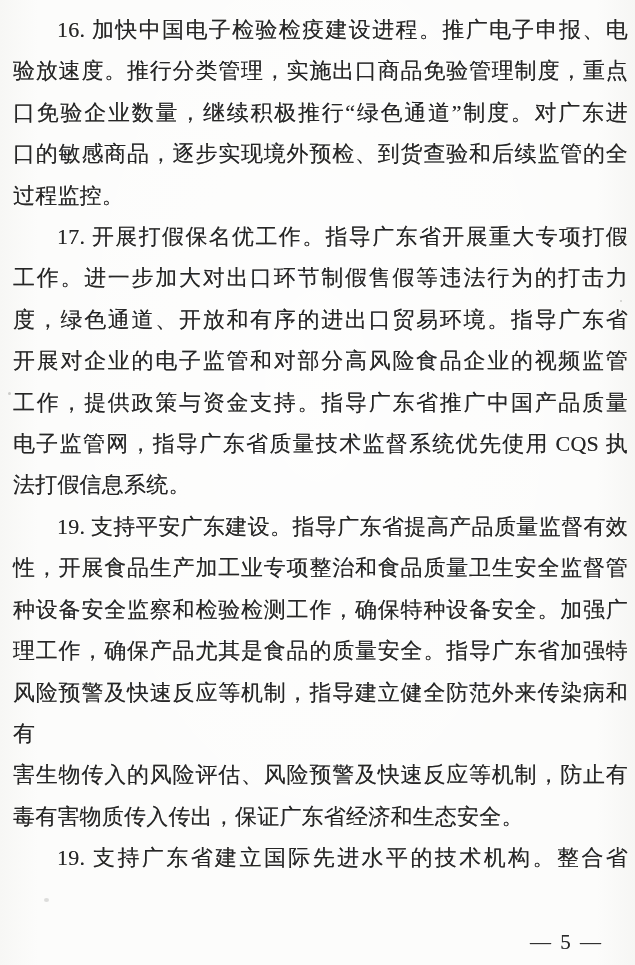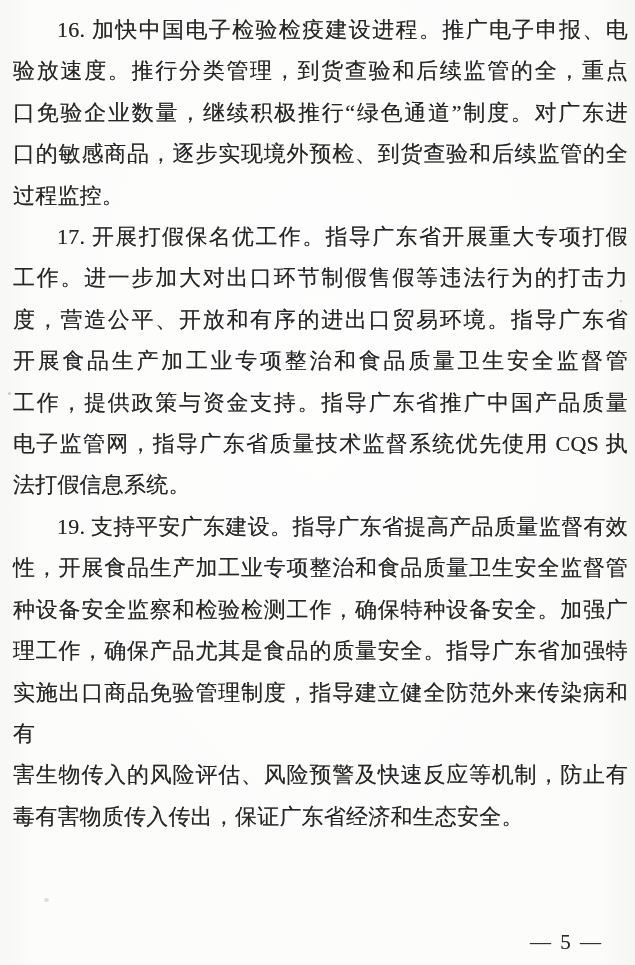--- a/index.html
+++ b/index.html
@@ -69,46 +69,49 @@
 </style>
 </head>
 <body>
 
 <div class="page">
 
   <main class="text-block">
 
     <section class="para">
       <div class="line indent">16. 加快中国电子检验检疫建设进程。推广电子申报、电</div>
-      <div class="line">验放速度。推行分类管理，到货查验和后续监管的全，重点</div>
+      <div class="line">验放速度。推行分类管理，实施出口商品免验管理制度，重点</div>
       <div class="line">口免验企业数量，继续积极推行“绿色通道”制度。对广东进</div>
       <div class="line">口的敏感商品，逐步实现境外预检、到货查验和后续监管的全</div>
       <div class="line last">过程监控。</div>
     </section>
 
     <section class="para">
       <div class="line indent">17. 开展打假保名优工作。指导广东省开展重大专项打假</div>
       <div class="line">工作。进一步加大对出口环节制假售假等违法行为的打击力</div>
-      <div class="line">度，营造公平、开放和有序的进出口贸易环境。指导广东省</div>
-      <div class="line">开展食品生产加工业专项整治和食品质量卫生安全监督管</div>
+      <div class="line">度，绿色通道、开放和有序的进出口贸易环境。指导广东省</div>
+      <div class="line">开展对企业的电子监管和对部分高风险食品企业的视频监管</div>
       <div class="line">工作，提供政策与资金支持。指导广东省推广中国产品质量</div>
       <div class="line">电子监管网，指导广东省质量技术监督系统优先使用 CQS 执</div>
       <div class="line last">法打假信息系统。</div>
     </section>
 
     <section class="para">
       <div class="line indent">19. 支持平安广东建设。指导广东省提高产品质量监督有效</div>
       <div class="line">性，开展食品生产加工业专项整治和食品质量卫生安全监督管</div>
       <div class="line">种设备安全监察和检验检测工作，确保特种设备安全。加强广</div>
       <div class="line">理工作，确保产品尤其是食品的质量安全。指导广东省加强特</div>
-      <div class="line">实施出口商品免验管理制度，指导建立健全防范外来传染病和有</div>
+      <div class="line">风险预警及快速反应等机制，指导建立健全防范外来传染病和有</div>
       <div class="line">害生物传入的风险评估、风险预警及快速反应等机制，防止有</div>
       <div class="line last">毒有害物质传入传出，保证广东省经济和生态安全。</div>
     </section>
 
+    <section class="para">
+      <div class="line indent">19. 支持广东省建立国际先进水平的技术机构。整合省</div>
+    </section>
 
   </main>
 
   <div class="page-number">— 5 —</div>
 
   <div class="speckle s1"></div>
   <div class="speckle s2"></div>
   <div class="speckle s3"></div>
 
 </div>

